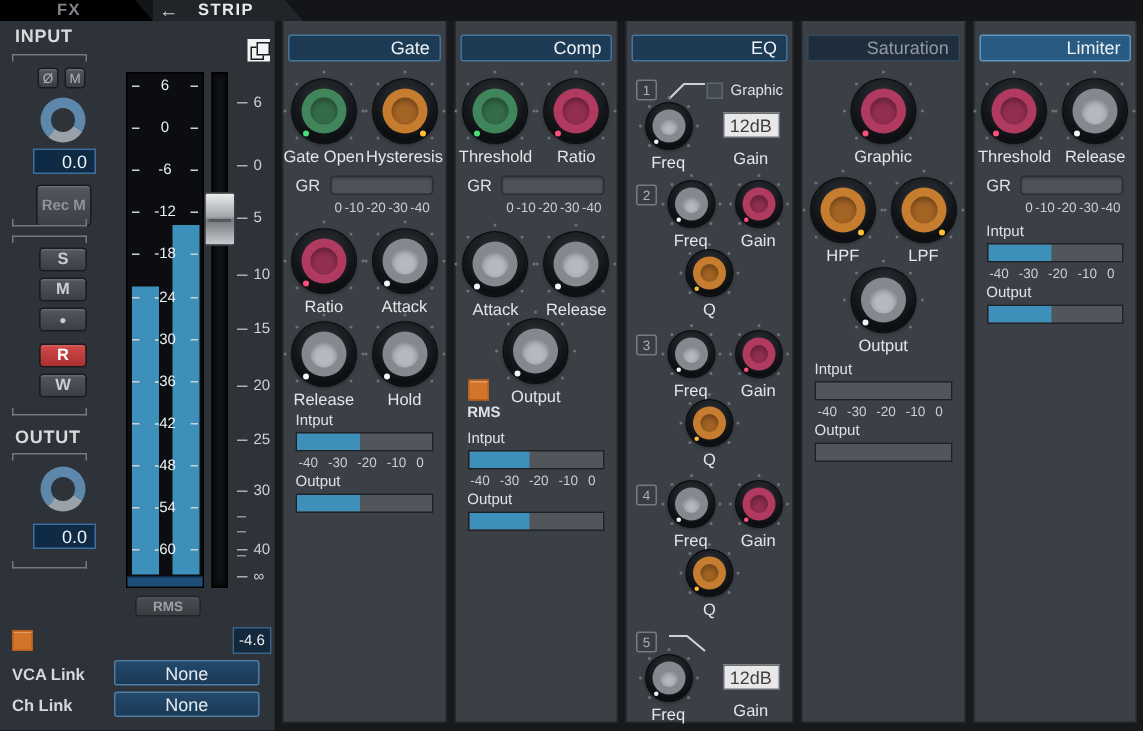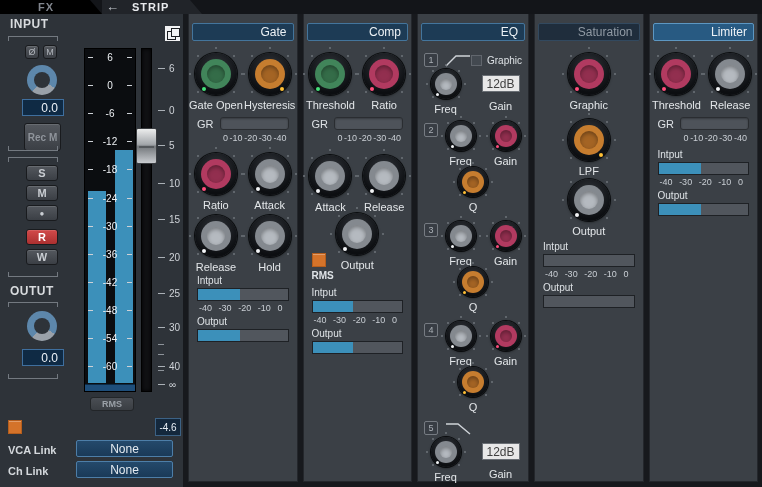--- a/index.html
+++ b/index.html
@@ -632,20 +632,30 @@
         </div>
         <div class="krow" style="margin-top:8px">
           <div class="kcell">
             <div class="knob orange">
                 <i class="ticks"></i>
                 <div class="kring">
                   <div class="kcore"></div>
                 </div>
                 <i class="kdot"></i>
               </div>
+            <div class="klabel">HPF</div>
+          </div>
+          <div class="kcell">
+            <div class="knob orange">
+                <i class="ticks"></i>
+                <div class="kring">
+                  <div class="kcore"></div>
+                </div>
+                <i class="kdot"></i>
+              </div>
             <div class="klabel">LPF</div>
           </div>
         </div>
         <div class="krow" style="margin-top:2px">
           <div class="kcell">
             <div class="knob gray">
                 <i class="ticks"></i>
                 <div class="kring">
                   <div class="kcore"></div>
                 </div>

